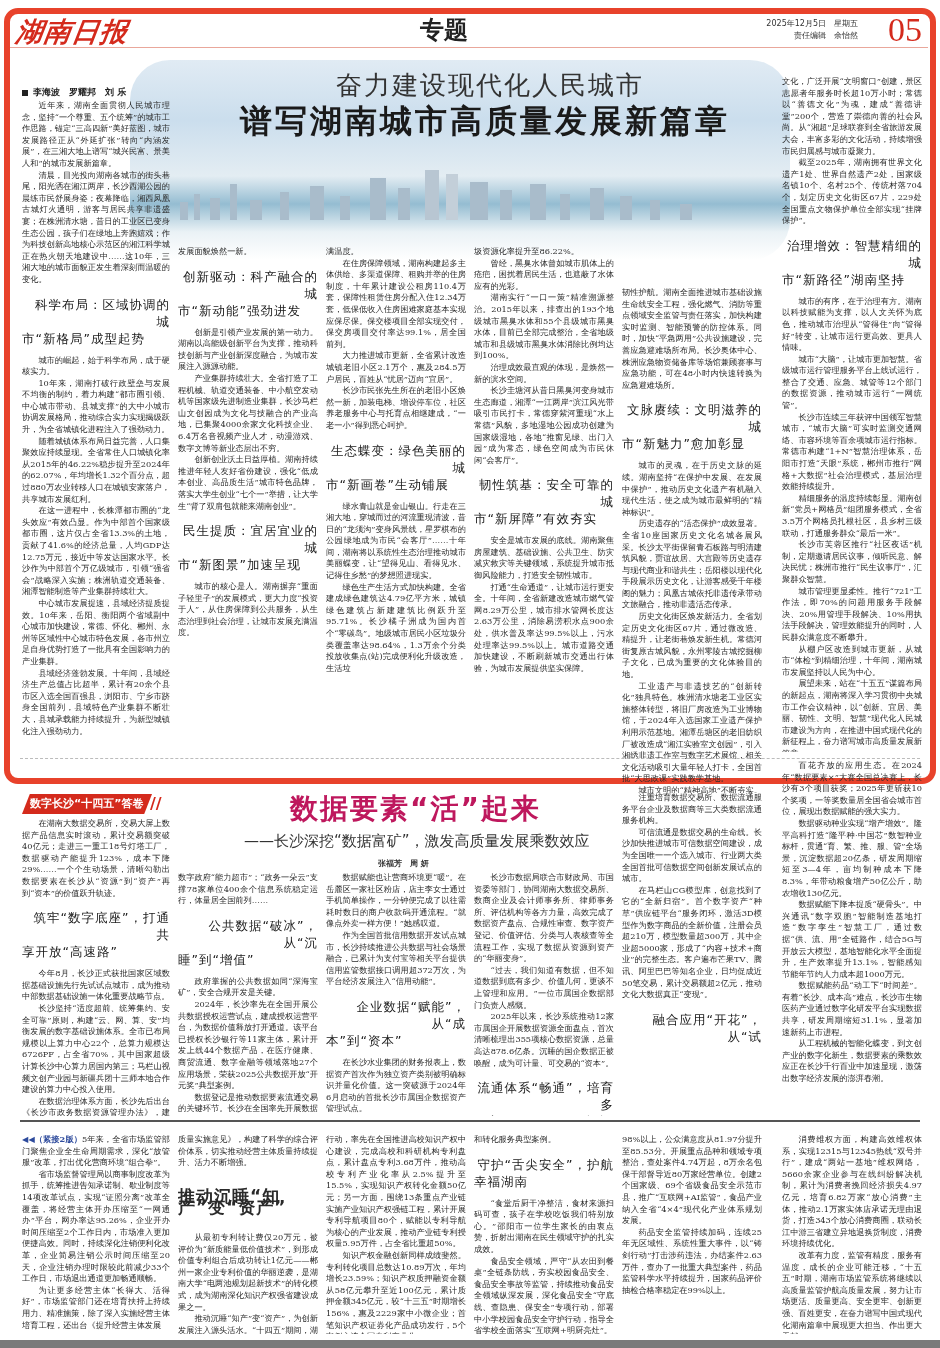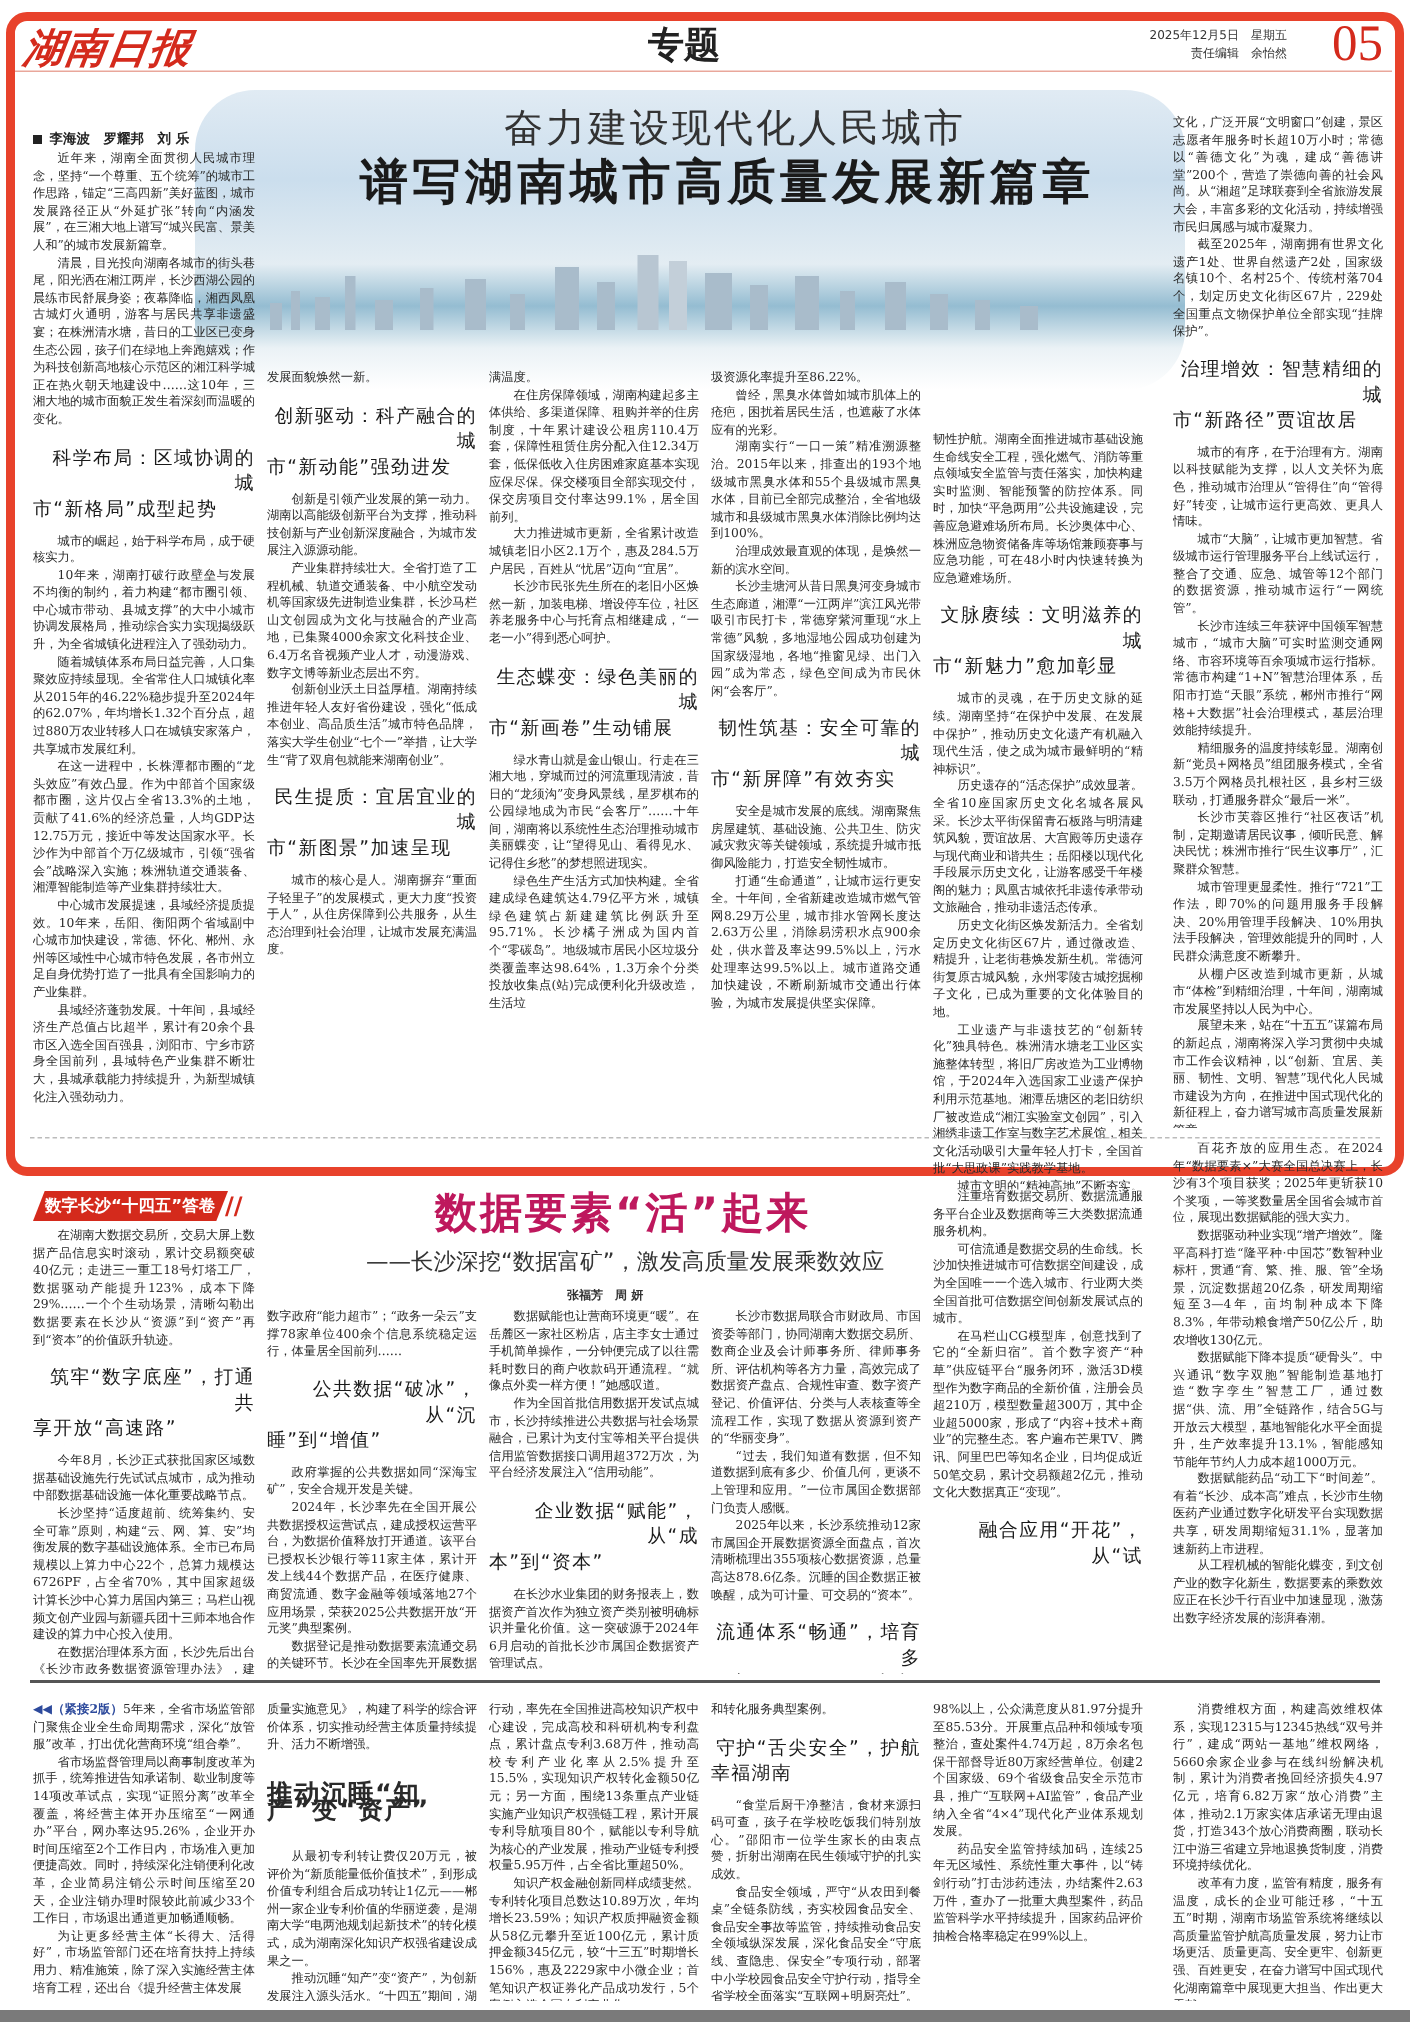--- a/index.html
+++ b/index.html
@@ -4,21 +4,21 @@
 <style>
   * { box-sizing: border-box; margin: 0; padding: 0; }
   html, body { width: 940px; height: 1348px; background: #7a7a7a; overflow: hidden; }
   body { font-family: "DejaVu Serif", "Liberation Serif", serif; color: #222; position: relative; }
   .page { position: absolute; left: 0; top: 0; width: 940px; height: 1340px; background: #fff; }
   .topbar { position: absolute; left: 0; top: 0; width: 940px; height: 8px; background: #7a7a7a; }
   .frame { position: absolute; left: 4px; top: 8px; width: 932px; height: 776px; border: 6px solid #e8422b; border-radius: 14px; background: #fff; }
 
   .masthead { position: absolute; left: 10px; top: 12px; width: 918px; height: 36px; border-bottom: 1px solid #e9a79b; }
   .logo { position: absolute; left: 6px; top: 2px; font-family: "DejaVu Serif", serif; font-style: italic; font-weight: bold; font-size: 27px; color: #d42a1c; letter-spacing: 1px; transform: skewX(-8deg); }
-  .section-title { position: absolute; left: 410px; top: 2px; font-family: "DejaVu Sans", sans-serif; font-weight: bold; font-size: 24px; color: #222; margin-left: 12px; }
+  .section-title { position: absolute; left: 410px; top: 2px; font-family: "DejaVu Sans", sans-serif; font-weight: bold; font-size: 24px; color: #222; }
   .dateline { position: absolute; right: 70px; top: 6px; font-family: "DejaVu Sans", sans-serif; font-size: 8px; color: #333; text-align: right; line-height: 12px; }
   .pagenum { position: absolute; right: 6px; top: 0px; font-family: "Liberation Serif", serif; font-size: 34px; color: #d42a1c; line-height: 36px; }
 
   .hero { position: absolute; left: 130px; top: 60px; width: 660px; height: 200px;
     background: linear-gradient(180deg, #dfeaf3 0%, #c8dcec 30%, #e2ecf2 58%, #8fb9cf 72%, #e9f1f5 86%, #ffffff 100%); border-radius: 40px; opacity: .95; }
   .skyline { position: absolute; left: 170px; top: 160px; width: 560px; height: 60px; }
   .skyline span { position: absolute; bottom: 0; background: #a9bccb; }
   .hero-kicker { position: absolute; left: 336px; top: 68px; font-family: "DejaVu Sans", sans-serif; font-size: 26px; color: #333; letter-spacing: 2px; font-weight: normal; }
   .hero-title { position: absolute; left: 240px; top: 100px; font-family: "DejaVu Sans", sans-serif; font-weight: bold; font-size: 32px; color: #1a1a1a; letter-spacing: 3px; }
 
@@ -141,21 +141,21 @@
     <p>历史遗存的“活态保护”成效显著。全省10座国家历史文化名城各展风采。长沙太平街保留青石板路与明清建筑风貌，贾谊故居、大宫殿等历史遗存与现代商业和谐共生；岳阳楼以现代化手段展示历史文化，让游客感受千年楼阁的魅力；凤凰古城依托非遗传承带动文旅融合，推动非遗活态传承。</p>
     <p>历史文化街区焕发新活力。全省划定历史文化街区67片，通过微改造、精提升，让老街巷焕发新生机。常德河街复原古城风貌，永州零陵古城挖掘柳子文化，已成为重要的文化体验目的地。</p>
     <p>工业遗产与非遗技艺的“创新转化”独具特色。株洲清水塘老工业区实施整体转型，将旧厂房改造为工业博物馆，于2024年入选国家工业遗产保护利用示范基地。湘潭岳塘区的老旧纺织厂被改造成“湘江实验室文创园”，引入湘绣非遗工作室与数字艺术展馆，相关文化活动吸引大量年轻人打卡，全国首批“大思政课”实践教学基地。</p>
     <p>城市文明的“精神高地”不断夯实。十年间，湖南城市精神文明建设成效显著，县级全国文明城市累计达到11个，县级全国文明城市提名城市实现全覆盖。</p>
 
   </div>
 
   <div class="col" style="left:782px;top:76px;width:140px;height:676px;">
     <div>文化，广泛开展“文明窗口”创建，景区志愿者年服务时长超10万小时；常德以“善德文化”为魂，建成“善德讲堂”200个，营造了崇德向善的社会风尚。从“湘超”足球联赛到全省旅游发展大会，丰富多彩的文化活动，持续增强市民归属感与城市凝聚力。</div>
     <p>截至2025年，湖南拥有世界文化遗产1处、世界自然遗产2处，国家级名镇10个、名村25个、传统村落704个，划定历史文化街区67片，229处全国重点文物保护单位全部实现“挂牌保护”。</p>
-    <div class="subhead"><span class="l1">治理增效：智慧精细的城</span><span>市“新路径”贾谊故居</span></div>
+    <div class="subhead"><span class="l1">治理增效：智慧精细的城</span><span>市“新路径”湖南坚持</span></div>
     <p>城市的有序，在于治理有方。湖南以科技赋能为支撑，以人文关怀为底色，推动城市治理从“管得住”向“管得好”转变，让城市运行更高效、更具人情味。</p>
     <p>城市“大脑”，让城市更加智慧。省级城市运行管理服务平台上线试运行，整合了交通、应急、城管等12个部门的数据资源，推动城市运行“一网统管”。</p>
     <p>长沙市连续三年获评中国领军智慧城市，“城市大脑”可实时监测交通网络、市容环境等百余项城市运行指标。常德市构建“1+N”智慧治理体系，岳阳市打造“天眼”系统，郴州市推行“网格+大数据”社会治理模式，基层治理效能持续提升。</p>
     <p>精细服务的温度持续彰显。湖南创新“党员+网格员”组团服务模式，全省3.5万个网格员扎根社区，县乡村三级联动，打通服务群众“最后一米”。</p>
     <p>长沙市芙蓉区推行“社区夜话”机制，定期邀请居民议事，倾听民意、解决民忧；株洲市推行“民生议事厅”，汇聚群众智慧。</p>
     <p>城市管理更显柔性。推行“721”工作法，即70%的问题用服务手段解决、20%用管理手段解决、10%用执法手段解决，管理效能提升的同时，人民群众满意度不断攀升。</p>
     <p>从棚户区改造到城市更新，从城市“体检”到精细治理，十年间，湖南城市发展坚持以人民为中心。</p>
     <p>展望未来，站在“十五五”谋篇布局的新起点，湖南将深入学习贯彻中央城市工作会议精神，以“创新、宜居、美丽、韧性、文明、智慧”现代化人民城市建设为方向，在推进中国式现代化的新征程上，奋力谱写城市高质量发展新篇章。</p>
   </div>
 

